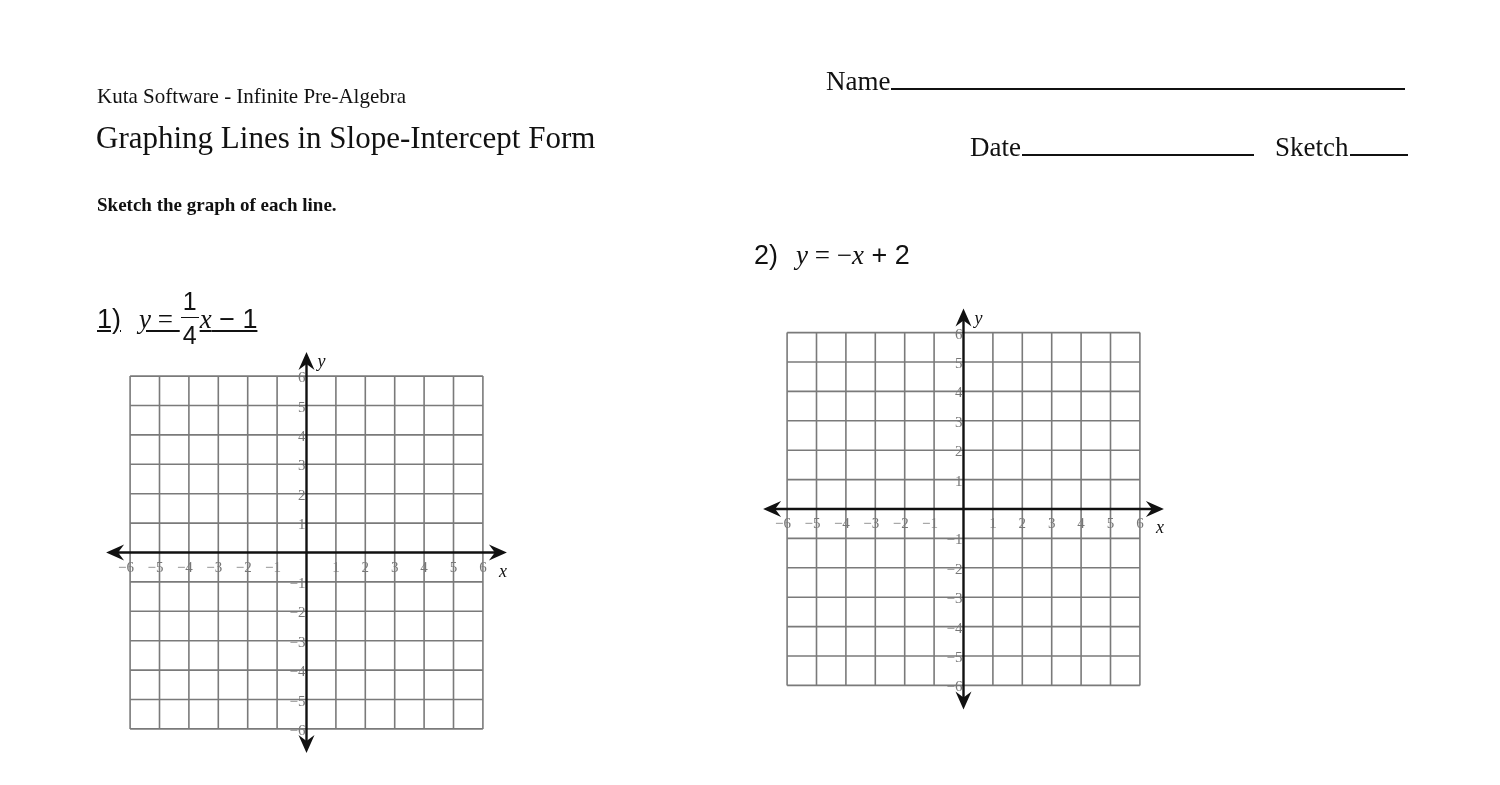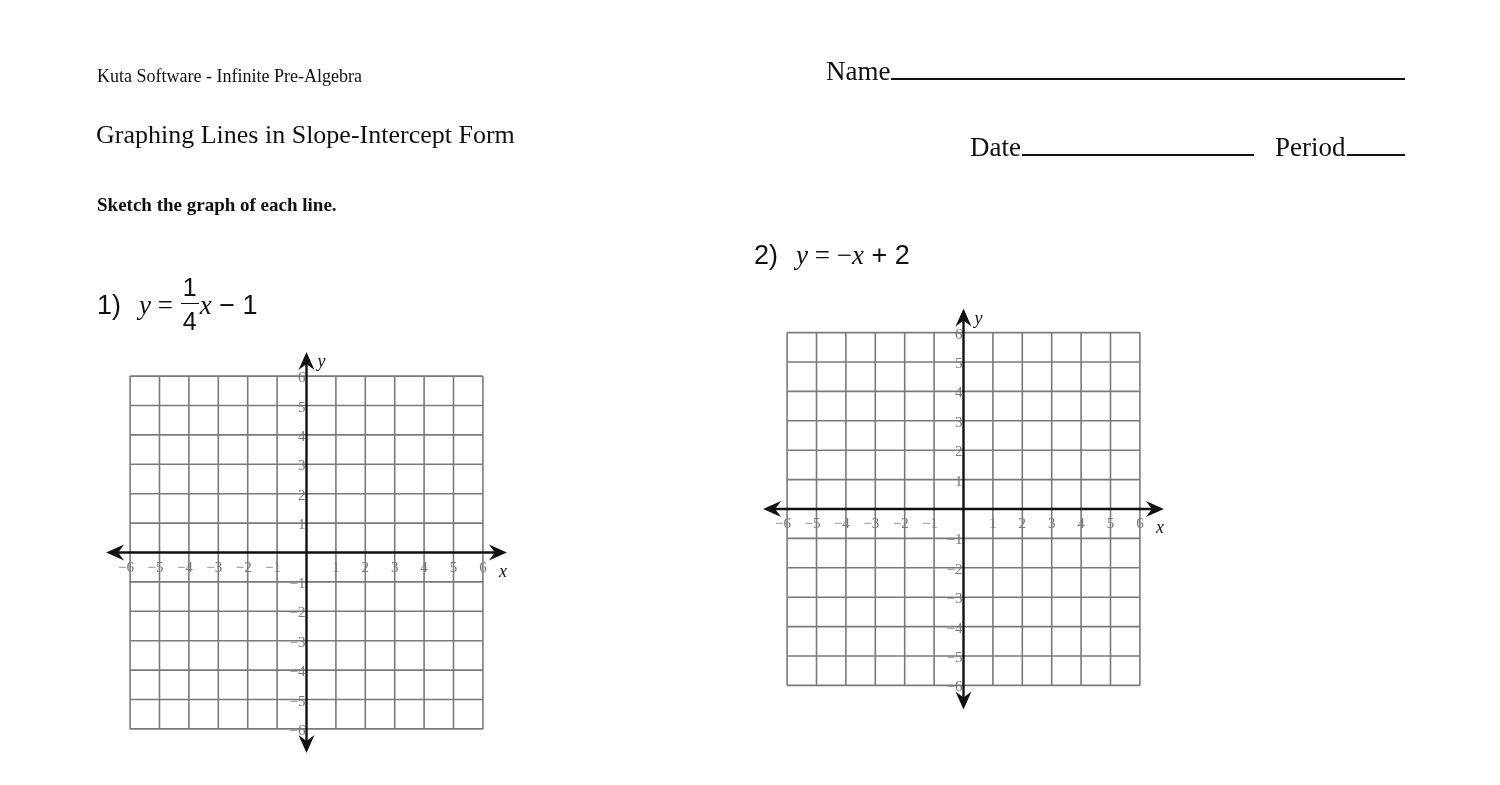--- a/index.html
+++ b/index.html
@@ -10,29 +10,29 @@
     body {
       width: 1500px;
       height: 785px;
       position: relative;
       overflow: hidden;
       font-family: "Liberation Serif", "DejaVu Serif", serif;
       color: #111111;
     }
     .abs { position: absolute; white-space: nowrap; }
     .header-left {
-      left: 97px; top: 66px;
-      font-size: 18px;
+      left: 97px; top: 84px;
+      font-size: 21px;
     }
     .title {
       left: 96px; top: 120px;
-      font-size: 26px;
+      font-size: 31px;
     }
     .name-field {
-      left: 826px; top: 56px;
+      left: 826px; top: 66px;
       font-size: 27px;
     }
     .date-field {
       left: 970px; top: 132px;
       font-size: 27px;
     }
     .period-field {
       left: 1275px; top: 132px;
       font-size: 27px;
     }
@@ -44,21 +44,21 @@
       margin-left: 1px;
     }
     .instructions {
       left: 97px; top: 194px;
       font-size: 19px;
       font-weight: bold;
     }
     .problem {
       font-size: 27px;
     }
-    .p1 { left: 97px; top: 278px; }
+    .p1 { left: 97px; top: 292px; text-decoration: underline; }
     .p2 { left: 754px; top: 240px; }
     .num { margin-right: 18px; }
     .eq i { font-style: italic; }
     .frac {
       display: inline-block;
       vertical-align: middle;
       text-align: center;
       margin: 0 1px;
       font-family: "Liberation Sans", "DejaVu Sans", sans-serif;
       font-size: 25px;
@@ -98,21 +98,21 @@
 <div class="abs header-left">Kuta Software - Infinite Pre-Algebra</div>
 <div class="abs title">Graphing Lines in Slope-Intercept Form</div>
 
 <div class="abs name-field">
   <span>Name</span><span class="blank-line" style="width:514px"></span>
 </div>
 <div class="abs date-field">
   <span>Date</span><span class="blank-line" style="width:232px"></span>
 </div>
 <div class="abs period-field">
-  <span>Period</span><span class="blank-line" style="width:58px"></span>
+  <span>Sketch</span><span class="blank-line" style="width:58px"></span>
 </div>
 
 <div class="abs instructions">Sketch the graph of each line.</div>
 
 <div class="abs problem p1">
   <span class="num sansnum">1)</span><span class="eq"><i>y</i><span> = </span><span class="frac"><span class="numer">1</span><span class="denom">4</span></span><i>x</i><span class="sansnum"> − 1</span></span>
 </div>
 
 <div class="abs problem p2">
   <span class="num sansnum">2)</span><span class="eq"><i>y</i><span> = −</span><i>x</i><span class="sansnum"> + 2</span></span>

